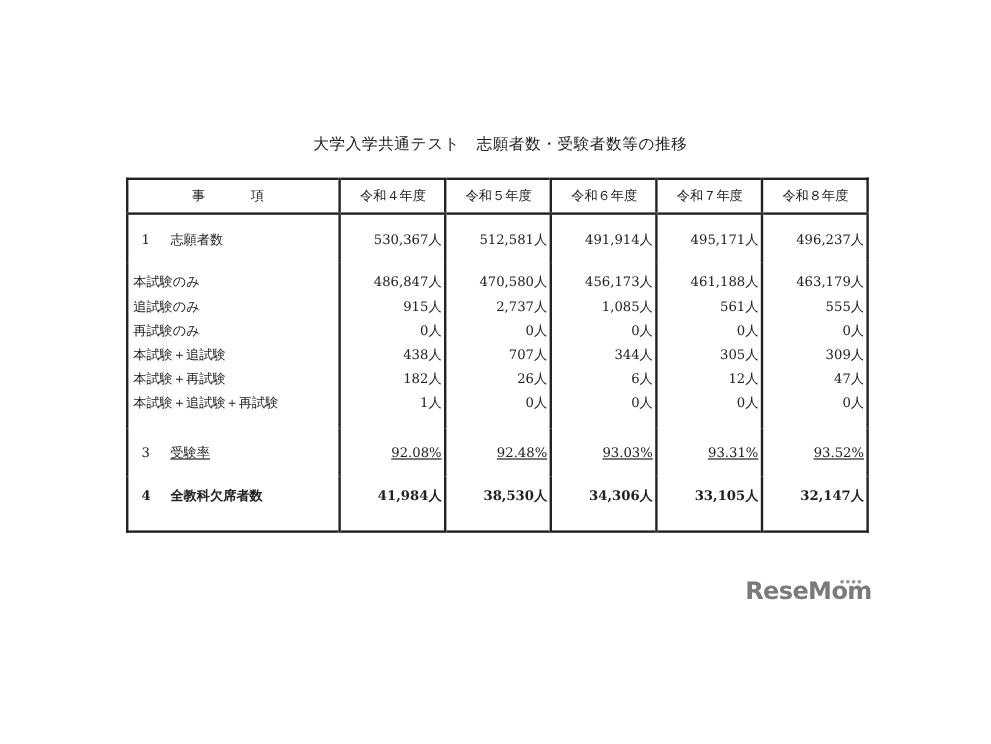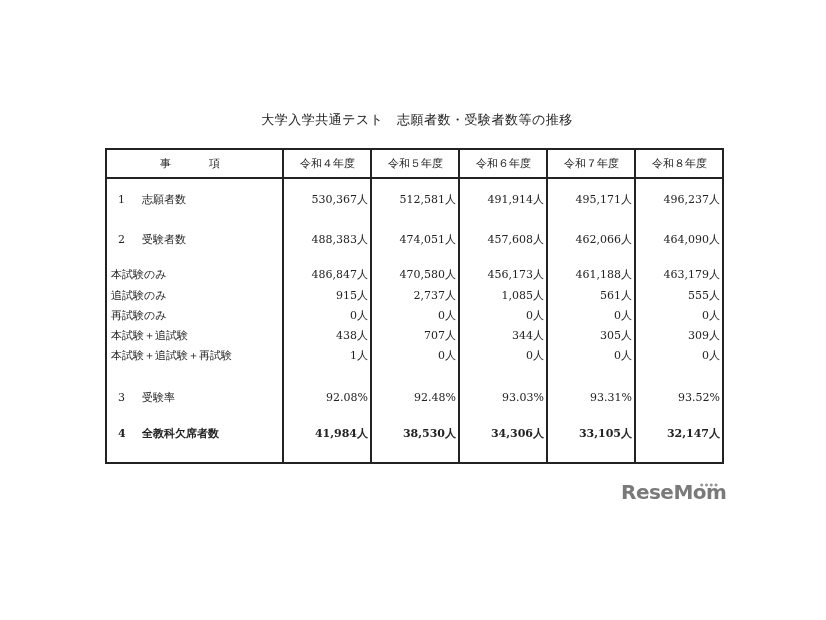--- a/index.html
+++ b/index.html
@@ -62,21 +62,21 @@
     }
     table.data td.num {
       text-align: right;
       padding-right: 2px;
     }
     tr.r-main td { height: 40px; padding-left: 11px; }
     tr.r-main.first td { height: 40px; }
     tr.r-sub td { height: 20px; }
     tr.r-sub.first-sub td { height: 22px; padding-top: 4px; margin-left: 36px; }
     tr.r-gap td { height: 12px; }
-    tr.r-main.after-sub td { height: 40px; }
+    tr.r-main.after-sub td { height: 40px; text-decoration: underline; }
     tr.r-main.last td { height: 36px; vertical-align: top; padding-top: 9px; font-weight: bold; }
     .item-no {
       display: inline-block;
       width: 24px;
     }
     .item-sub {
       padding-left: 30px;
     }
     .logo {
       position: absolute;
@@ -134,30 +134,20 @@
         <td style="border-left:none;">
           <span class="item-no">1</span><span>志願者数</span>
         </td>
         <td class="num">530,367人</td>
         <td class="num">512,581人</td>
         <td class="num">491,914人</td>
         <td class="num">495,171人</td>
         <td class="num">496,237人</td>
       </tr>
 
-      <tr class="r-main">
-        <td style="border-left:none;">
-          <span class="item-no">2</span><span>受験者数</span>
-        </td>
-        <td class="num">488,383人</td>
-        <td class="num">474,051人</td>
-        <td class="num">457,608人</td>
-        <td class="num">462,066人</td>
-        <td class="num">464,090人</td>
-      </tr>
 
       <tr class="r-sub first-sub">
         <td style="border-left:none;" class="item-sub">本試験のみ</td>
         <td class="num">486,847人</td>
         <td class="num">470,580人</td>
         <td class="num">456,173人</td>
         <td class="num">461,188人</td>
         <td class="num">463,179人</td>
       </tr>
       <tr class="r-sub">
@@ -176,20 +166,28 @@
         <td class="num">0人</td>
         <td class="num">0人</td>
       </tr>
       <tr class="r-sub">
         <td style="border-left:none;margin-left:8px;" class="item-sub">本試験＋追試験</td>
         <td class="num">438人</td>
         <td class="num">707人</td>
         <td class="num">344人</td>
         <td class="num">305人</td>
         <td class="num">309人</td>
+      </tr>
+      <tr class="r-sub">
+        <td style="border-left:none;" class="item-sub">本試験＋再試験</td>
+        <td class="num">182人</td>
+        <td class="num">26人</td>
+        <td class="num">6人</td>
+        <td class="num">12人</td>
+        <td class="num">47人</td>
       </tr>
       <tr class="r-sub">
         <td style="border-left:none;margin-top:11px;" class="item-sub">本試験＋追試験＋再試験</td>
         <td class="num">1人</td>
         <td class="num">0人</td>
         <td class="num">0人</td>
         <td class="num">0人</td>
         <td class="num">0人</td>
       </tr>
       <tr class="r-gap">

